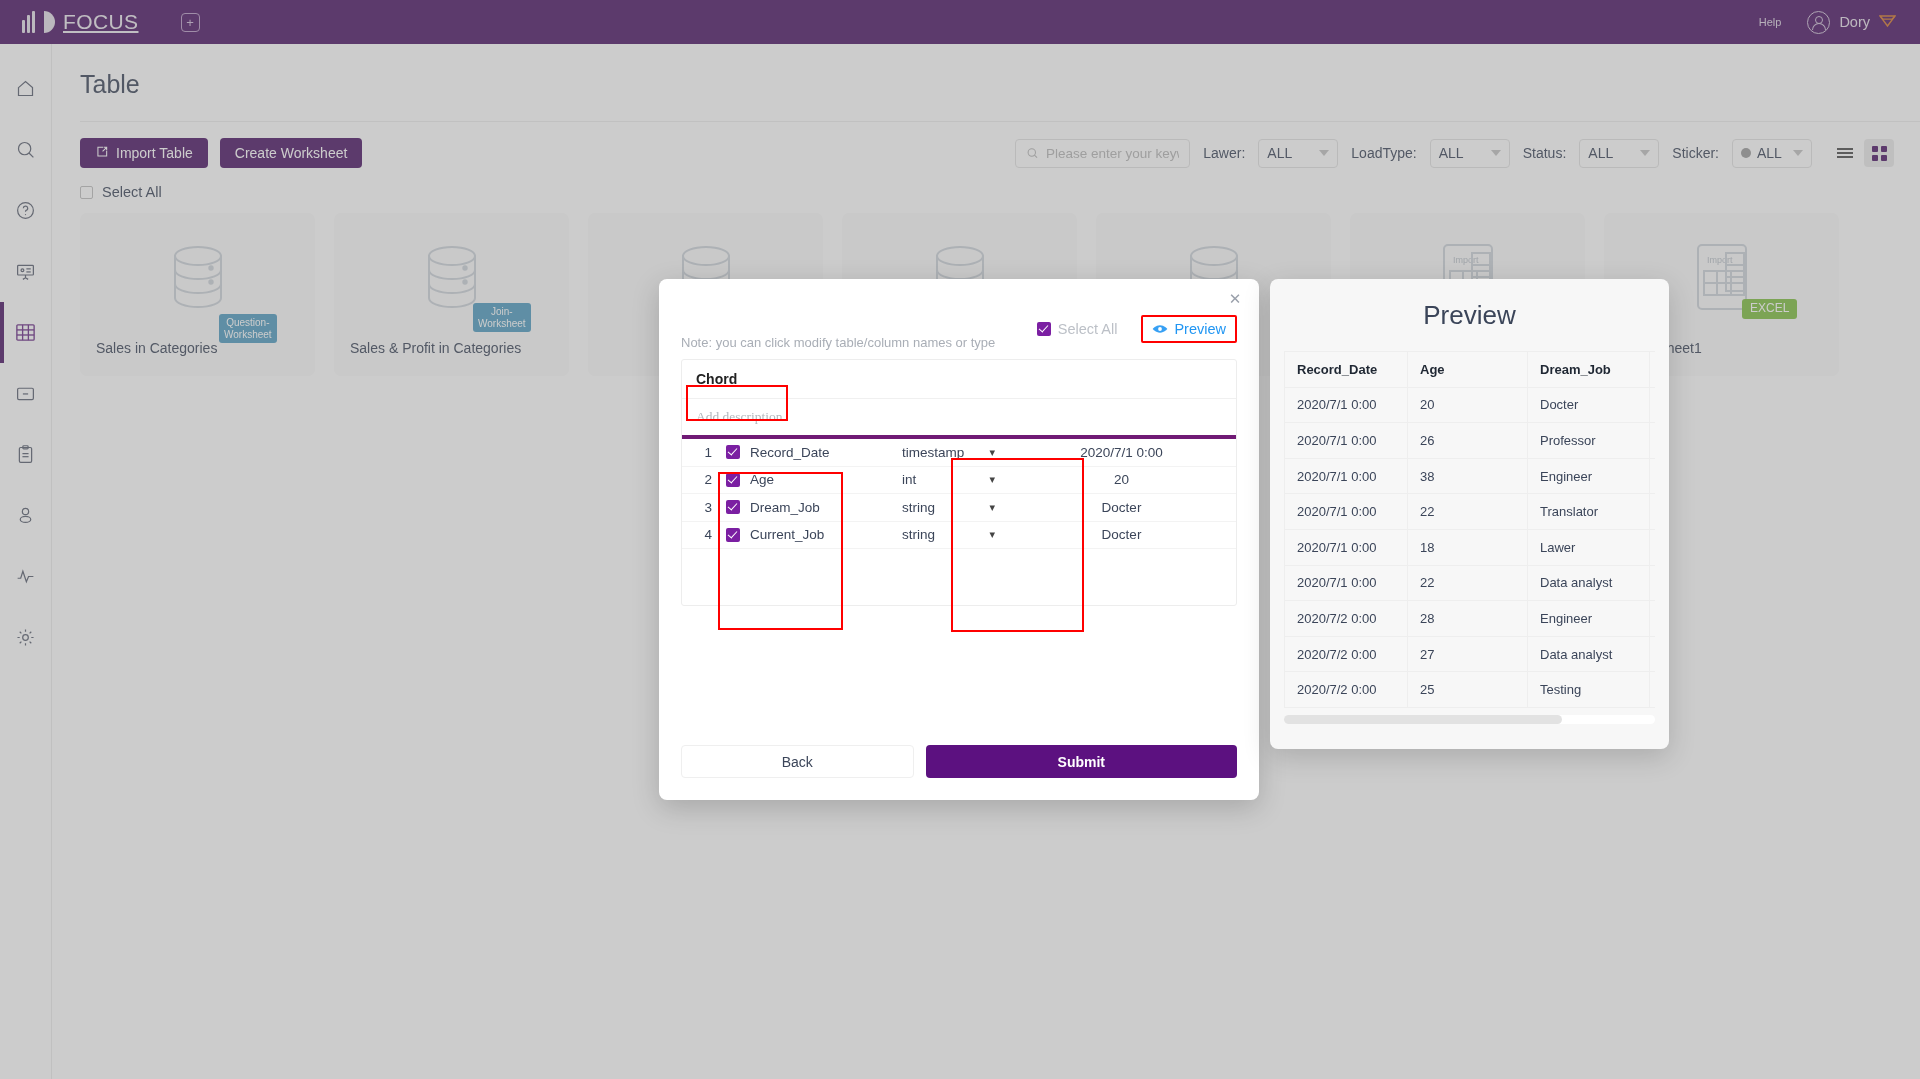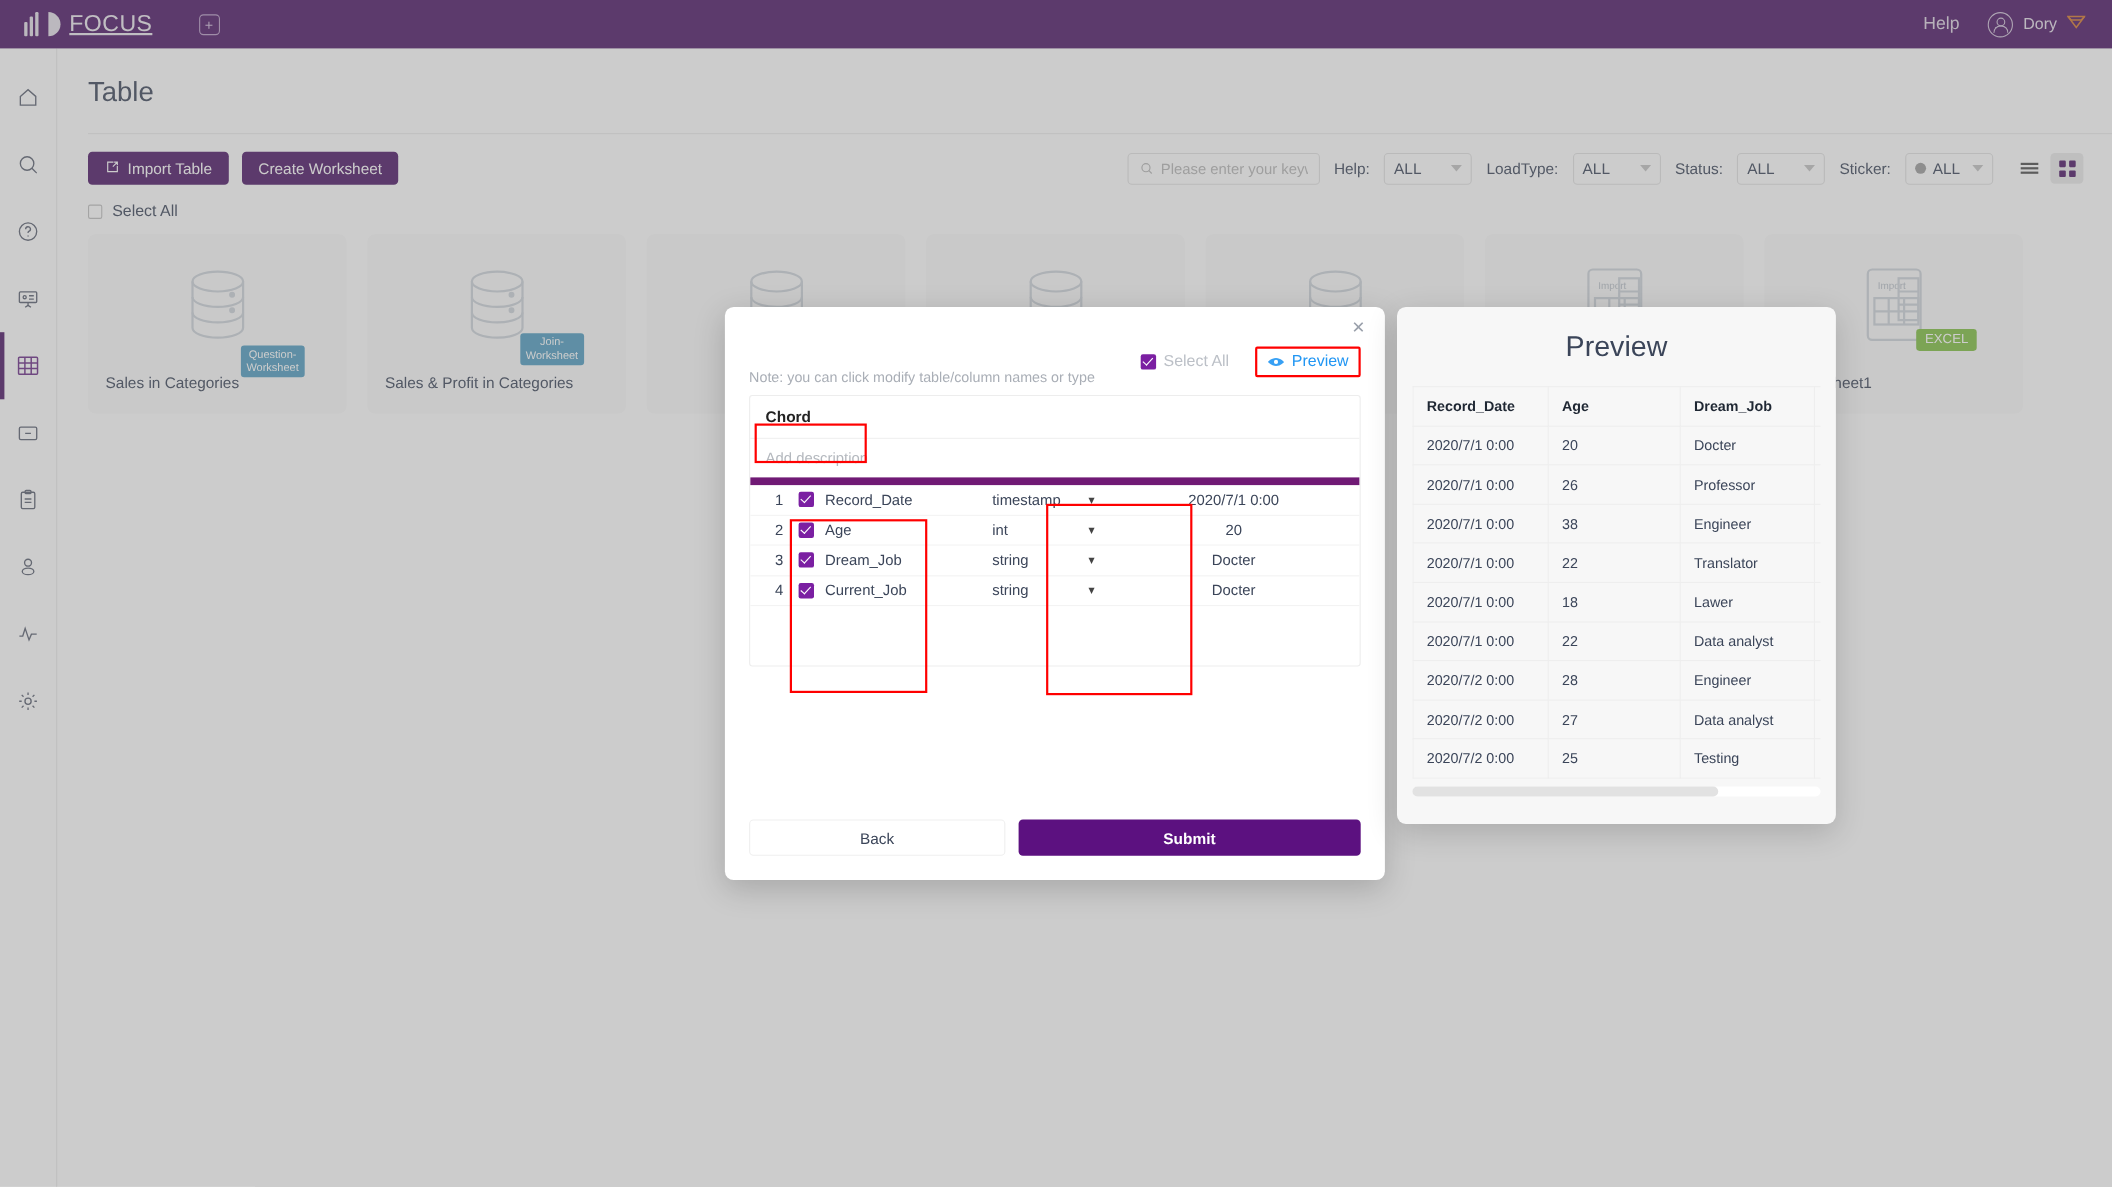--- a/index.html
+++ b/index.html
@@ -35,21 +35,21 @@
   .logo-mark i:nth-child(3){ height:22px; }
   .logo-half { width:11px; height:22px; background:#e4dfe8; border-radius: 0 11px 11px 0; margin-left:1px;}
   .logo-text { color:#ece8ef; font-size:21px; letter-spacing:0.4px;text-decoration:underline; }
   .addtab {
     margin-left: 42px; width:19px; height:19px;
     border:1px solid #b79ac6; border-radius:4px;
     color:#cdb8d8; font-size:13px; line-height:17px; text-align:center;
     cursor: pointer;
   }
   .topright { margin-left:auto; display:flex; align-items:center; gap:26px; margin-right:24px; }
-  .help-link { color:#ddd4e3; font-size:16px; cursor:pointer;}
+  .help-link { color:#ddd4e3; font-size:11px; cursor:pointer;}
   .user-box { display:flex; align-items:center; gap:9px; cursor:pointer;}
   .avatar-ic { width:23px; height:23px; border:1.4px solid #cfc0d8; border-radius:50%; position:relative; }
   .avatar-ic::before { content:""; position:absolute; left:50%; top:4px; transform:translateX(-50%); width:6px; height:6px; border:1.3px solid #cfc0d8; border-radius:50%; }
   .avatar-ic::after { content:""; position:absolute; left:50%; bottom:2.5px; transform:translateX(-50%); width:12px; height:6px; border:1.3px solid #cfc0d8; border-bottom:none; border-radius:7px 7px 0 0; }
   .user-name { color:#e6dfea; font-size:14.5px; }
 
   
   .sidebar {
     position:absolute; top:44px; left:0; bottom:0; width:52px;
     background:#ffffff; border-right:1px solid #ececec;
@@ -141,21 +141,21 @@
   .chk-on::after{content:"";position:absolute;left:4px;top:1px;width:4px;height:8px;border:solid #fff;border-width:0 1.8px 1.8px 0;transform:rotate(42deg);}
   .selall-mini span { color:#bcc0c7; font-size:14.5px;}
   .preview-link {
     margin-left:24px; display:flex; align-items:center; gap:6px;
     color:#2196f3; font-size:14.5px; cursor:pointer;
     border:2.5px solid #ff0000; border-radius:2px; padding:4px 9px;
   }
 
   .tbl-wrap { margin:9px 22px 0 22px; border:1px solid #ededed; border-radius:3px; height:247px; overflow:hidden; position:relative;}
   .tbl-name { padding:11px 14px; font-size:14px; color:#222; font-weight:bold; border-bottom:1px solid #f0f0f0;}
-  .tbl-desc { padding:10px 14px; font-size:13.5px; color:#b4b8be; border-bottom:7px solid #701a75;}
+  .tbl-desc { padding:10px 14px; font-size:13.5px; color:#b4b8be; border-bottom:4px solid #701a75;font-family:Liberation Serif, serif;}
   .crow { display:flex; align-items:center; height:27.5px; border-bottom:1px solid #f3f3f3; font-size:13.5px; color:#3b4559;}
   .crow .idx { width:30px; text-align:right; color:#3b4559;}
   .crow .namec { flex:0 0 190px; display:flex; align-items:center; gap:10px; padding-left:14px;}
   .crow .typec { flex:0 0 105px; display:flex; align-items:center; }
   .crow .typec .tc { }
   .crow .typec .chev { margin-left:auto; margin-right:12px; color:#444; font-size:11px;}
   .crow .valc { flex:1; text-align:center; color:#3b4559; }
 
   .hl-red { position:absolute; border:2.5px solid #ff0000; pointer-events:none; }
 
@@ -311,21 +311,21 @@
 
       <div class="toolbar-right">
         <div class="searchbox">
           <svg width="14" height="14" viewBox="0 0 24 24" fill="none" stroke="#b6b6b6" stroke-width="2">
               <circle cx="11" cy="11" r="7"></circle>
               <line x1="16" y1="16" x2="21" y2="21"></line>
             </svg>
           <span class="ph">Please enter your keywo</span>
         </div>
 
-        <span class="flabel">Help:</span>
+        <span class="flabel">Lawer:</span>
         <div class="fselect">
           <span>ALL</span>
           <span class="caret"></span>
         </div>
 
         <span class="flabel">LoadType:</span>
         <div class="fselect">
           <span>ALL</span>
           <span class="caret"></span>
         </div>

